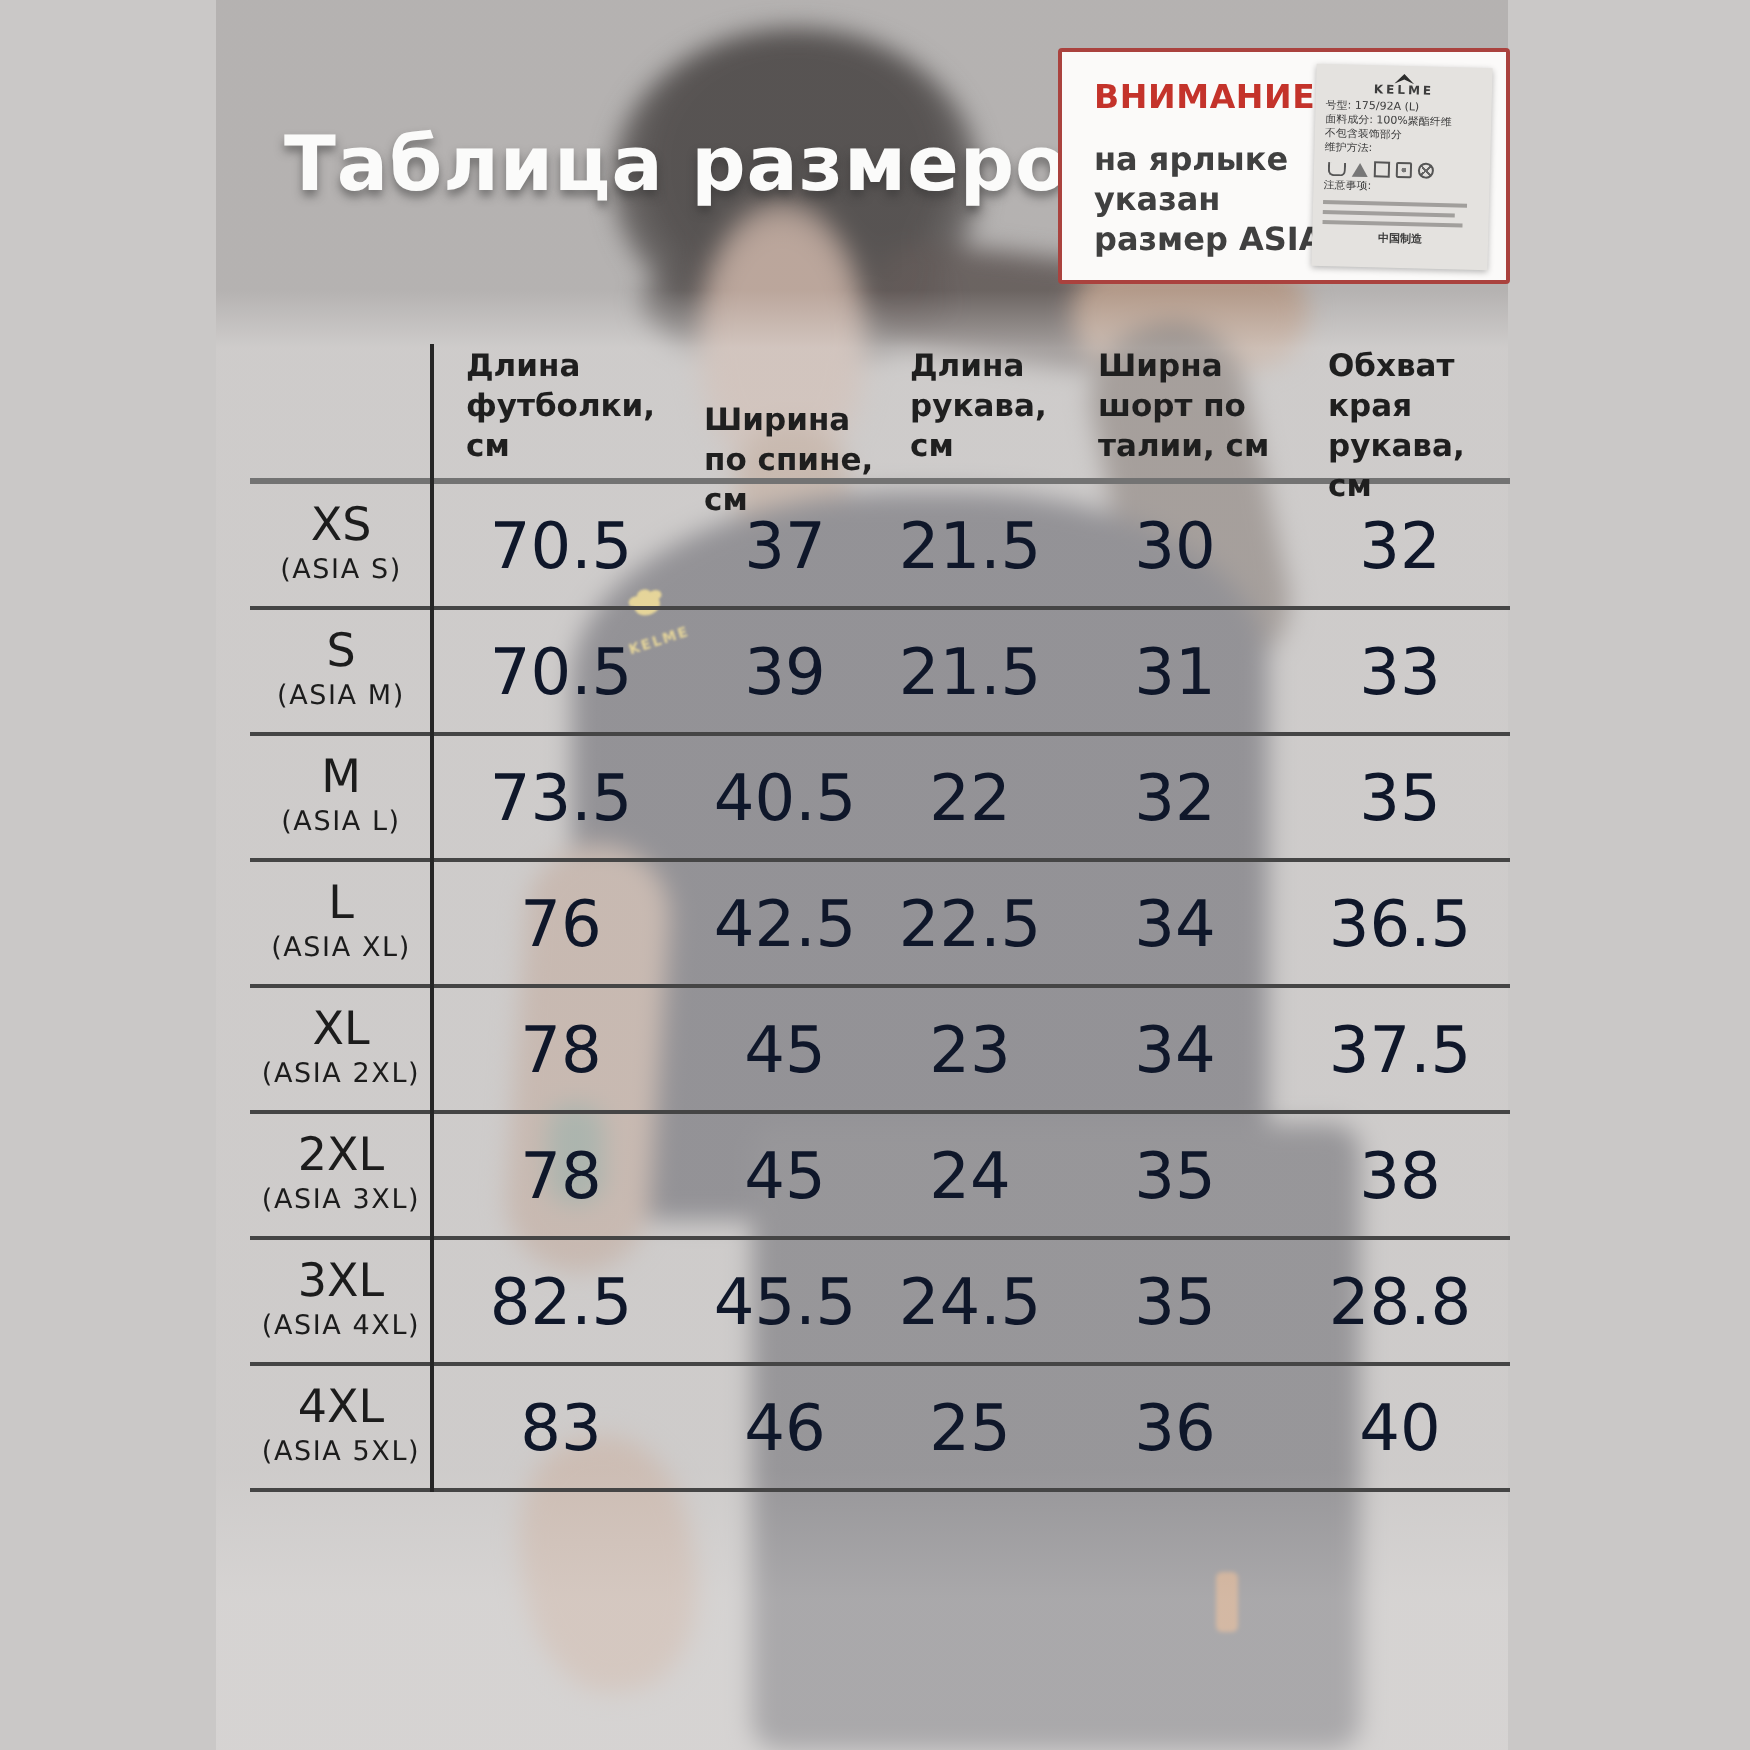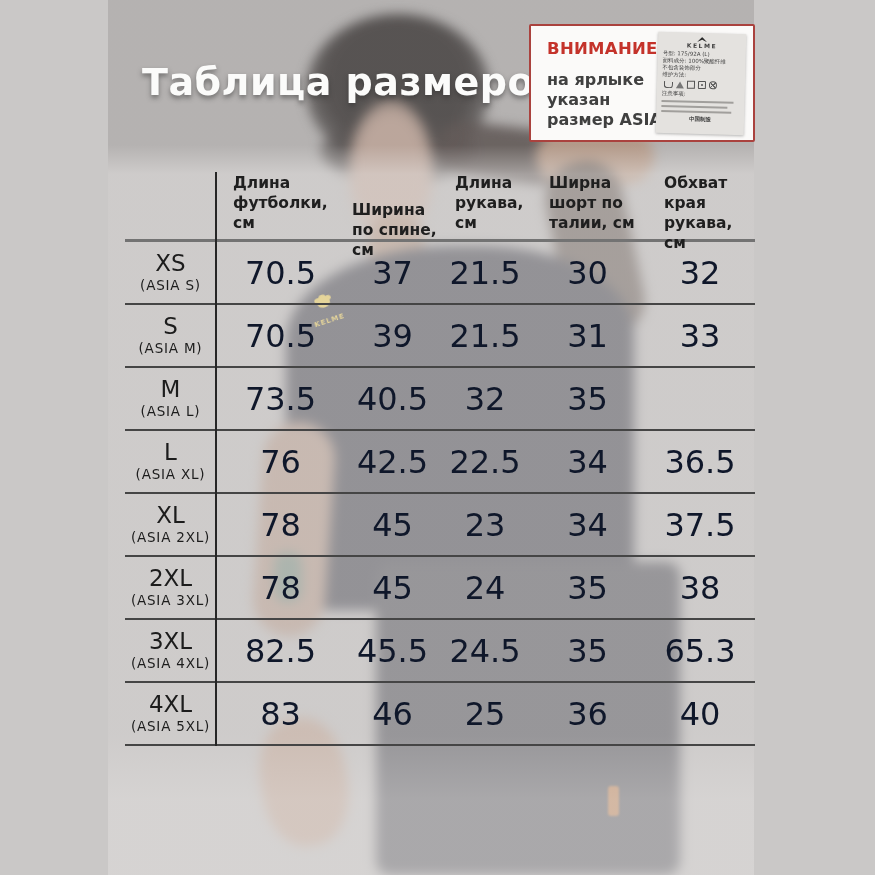--- a/index.html
+++ b/index.html
@@ -209,20 +209,21 @@
       <div class="td">33</div>
     </div>
 
     <div class="trow">
       <div class="size-cell">
         <div class="size-main">M</div>
         <div class="size-asia">(ASIA L)</div>
       </div>
       <div class="td">73.5</div>
       <div class="td">40.5</div>
+      <div class="td">22</div>
       <div class="td">32</div>
       <div class="td">35</div>
     </div>
 
     <div class="trow">
       <div class="size-cell">
         <div class="size-main">L</div>
         <div class="size-asia">(ASIA XL)</div>
       </div>
       <div class="td">76</div>
@@ -258,21 +259,21 @@
 
     <div class="trow">
       <div class="size-cell">
         <div class="size-main">3XL</div>
         <div class="size-asia">(ASIA 4XL)</div>
       </div>
       <div class="td">82.5</div>
       <div class="td">45.5</div>
       <div class="td">24.5</div>
       <div class="td">35</div>
-      <div class="td">65.3</div>
+      <div class="td">28.8</div>
     </div>
 
     <div class="trow">
       <div class="size-cell">
         <div class="size-main">4XL</div>
         <div class="size-asia">(ASIA 5XL)</div>
       </div>
       <div class="td">83</div>
       <div class="td">46</div>
       <div class="td">25</div>

